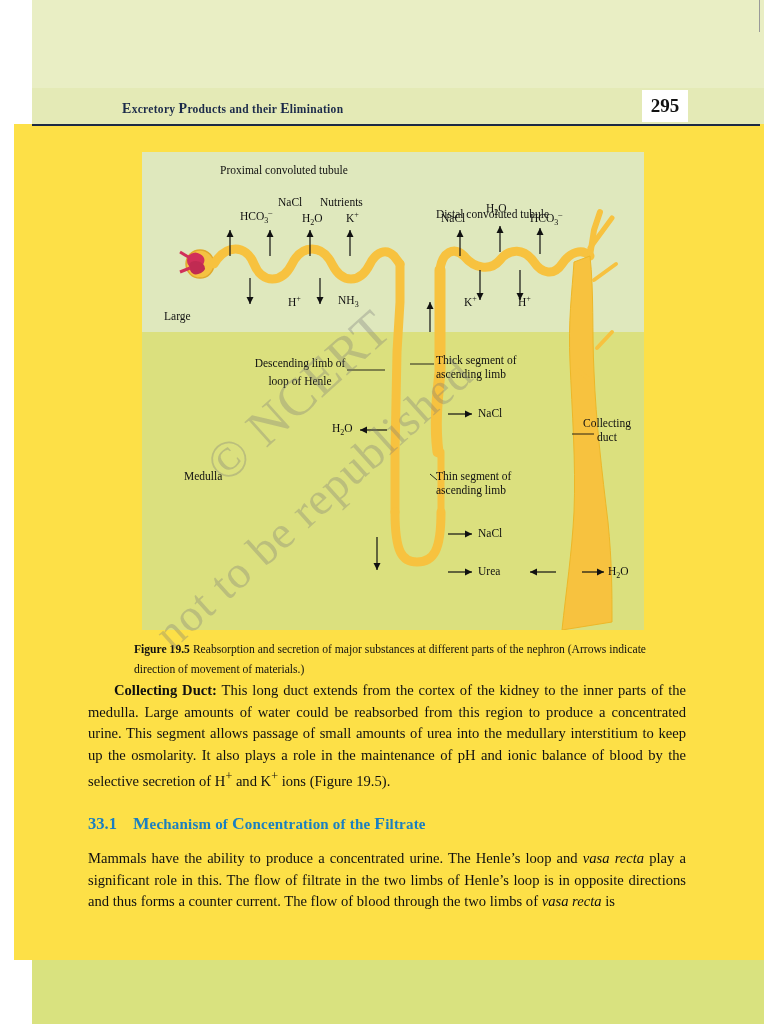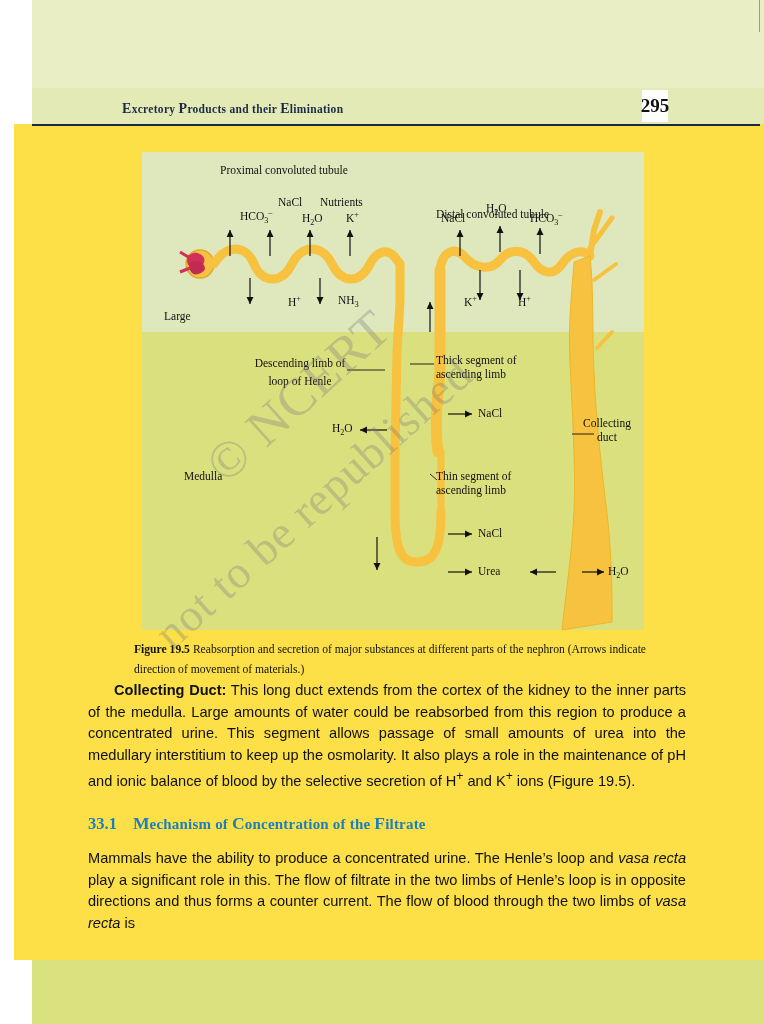--- a/index.html
+++ b/index.html
@@ -53,21 +53,21 @@
     position: absolute;
     left: 18px; top: 124px;
     width: 728px;
     height: 2px;
     background: #1c2a44;
   }
   .page-num-box {
     position: absolute;
     left: 628px;
     top: 90px;
-    width: 26px;
+    width: 46px;
     height: 32px;
     background: #ffffff;
     display: flex;
     align-items: center;
     justify-content: center;
     font-family: "Liberation Serif", serif;
     font-weight: bold;
     font-size: 19px;
     color: #111111;
   }
@@ -188,21 +188,21 @@
     font-size: 11.6px;
     line-height: 20px;
     color: #111111;
     text-align: justify;
   }
   .caption b { font-weight: bold; }
 
   
   .para {
     position: absolute;
-    font-family: Liberation Sans, sans-serif;
+    font-family: Liberation Serif, serif;
     font-size: 14.6px;
     line-height: 21.5px;
     color: #101010;
     text-align: justify;
   }
   .para1 {
     left: 74px;
     top: 680px;
     width: 598px;
   }

